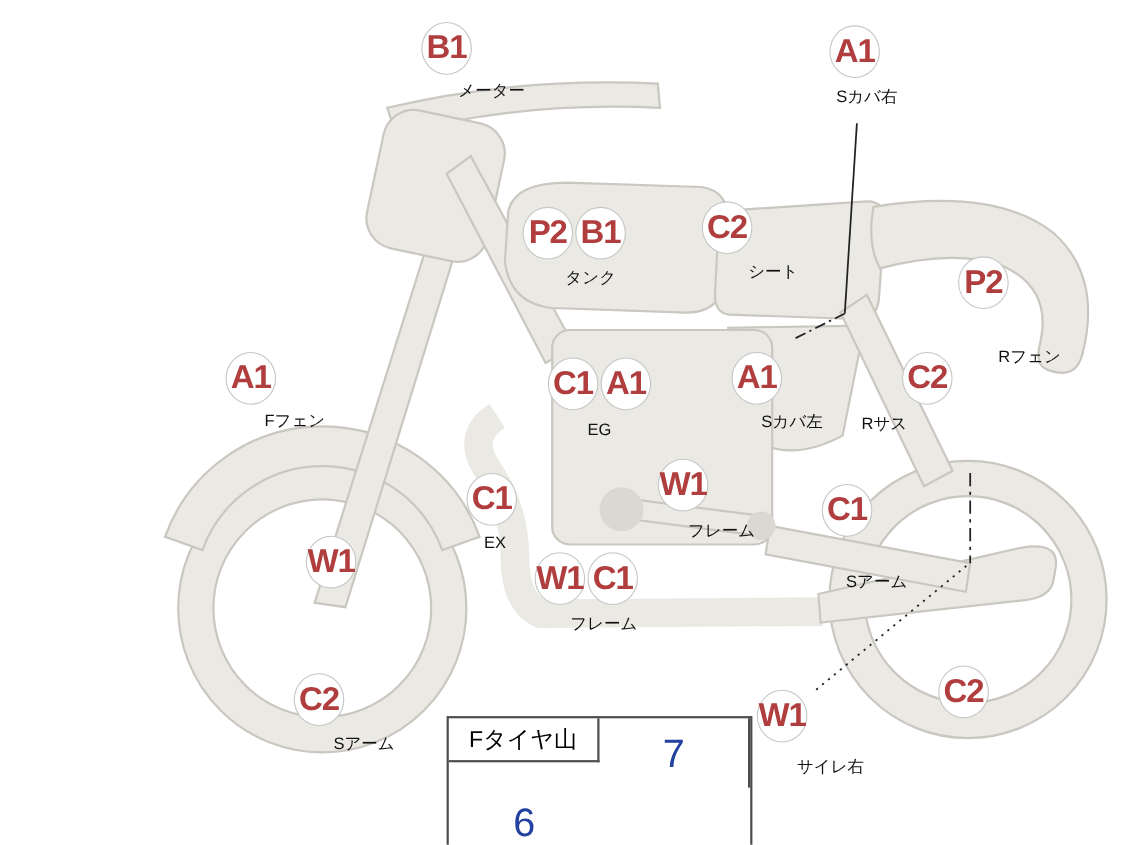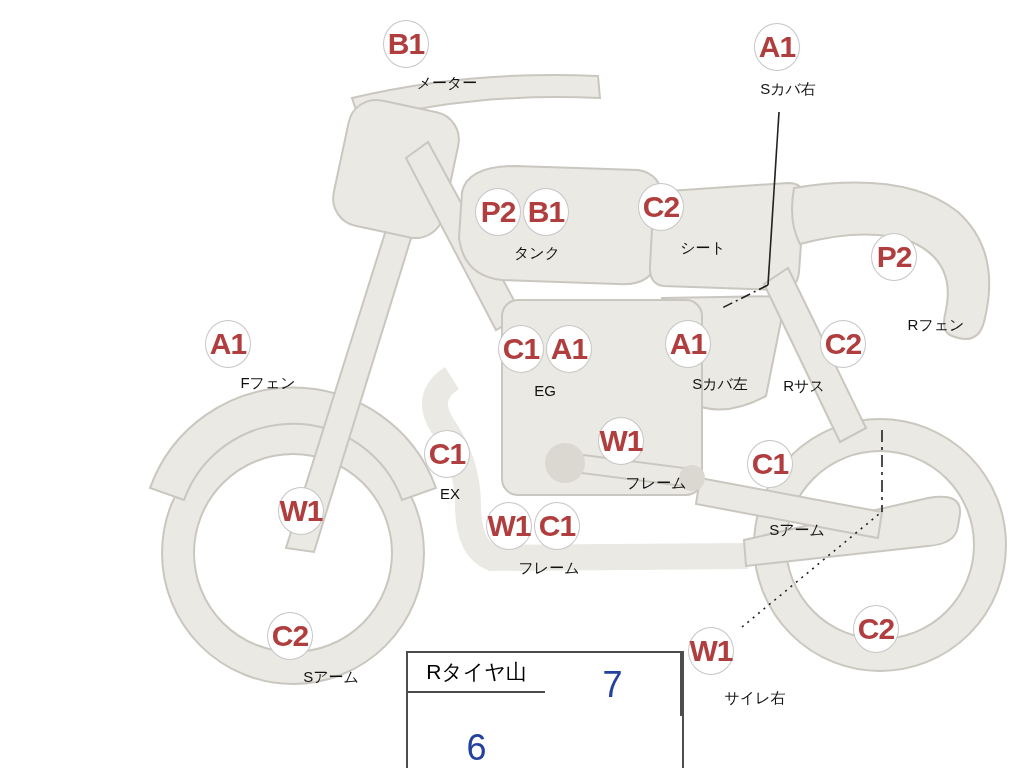--- a/index.html
+++ b/index.html
@@ -163,18 +163,18 @@
       <div class="badge" style="left: 534px; top: 502px;">C1</div>
       <div class="part-label" style="left: 549px; top: 559px;">フレーム</div>
       <div class="badge" style="left: 267px; top: 612px;">C2</div>
       <div class="part-label" style="left: 331px; top: 668px;">Sアーム</div>
       <div class="badge" style="left: 853px; top: 605px;">C2</div>
       <div class="badge" style="left: 688px; top: 627px;">W1</div>
       <div class="part-label" style="left: 755px; top: 689px;">サイレ右</div>
     </div>
 
   <div class="tire-table">
-    <div class="tt-cell tt-header">Rタイヤ山</div>
+    <div class="tt-cell tt-header tt-left">Fタイヤ山</div>
     <div class="tt-cell tt-value tt-left">7</div>
     <div class="tt-cell tt-value">6</div>
   </div>
 
 </div>
 
 </body></html>

